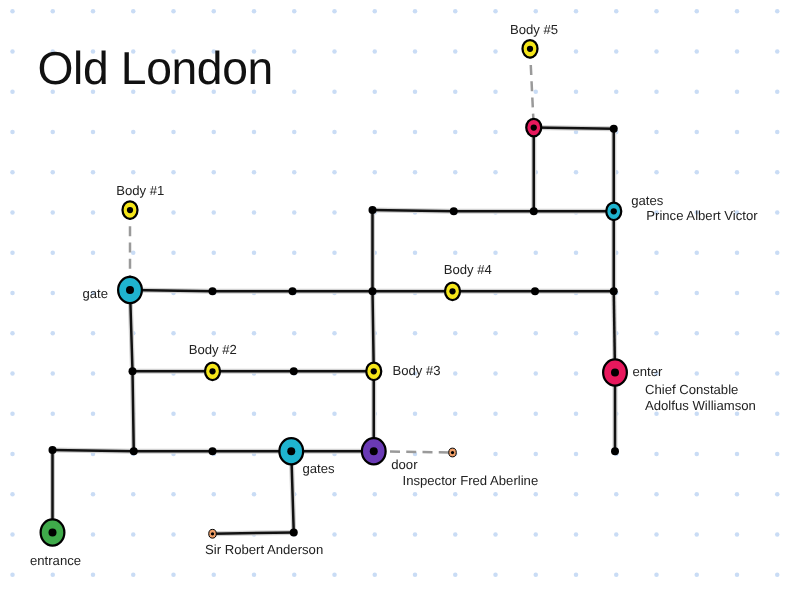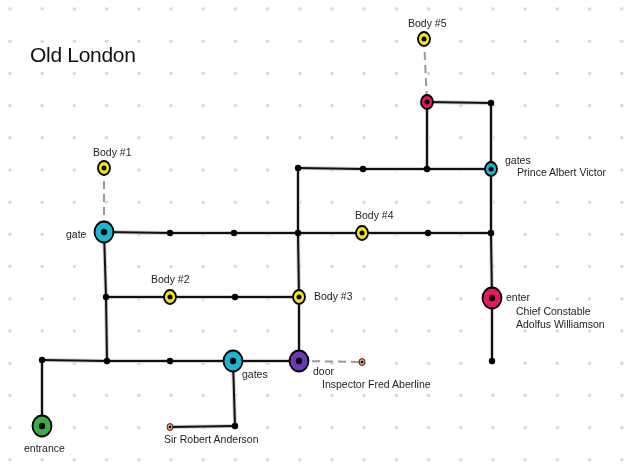--- a/index.html
+++ b/index.html
@@ -1,18 +1,18 @@
 <!DOCTYPE html>
 <html><head>
 <meta charset="utf-8">
 <style>
   html,body{margin:0;padding:0;background:#fff;}
   body{width:633px;height:472px;overflow:hidden;position:relative;font-family:"Liberation Sans","DejaVu Sans",sans-serif;}
   #canvas{position:absolute;left:0;top:0;}
-  .title{position:absolute;left:30px;top:38px;font-size:21px;line-height:34px;color:#111;font-weight:normal;letter-spacing:-0.3px;}
+  .title{position:absolute;left:30px;top:38px;font-size:37px;line-height:34px;color:#111;font-weight:normal;letter-spacing:-0.3px;}
   .lbl{font-size:10.5px;fill:#222;font-family:"Liberation Sans","DejaVu Sans",sans-serif;}
 </style>
 </head>
 <body>
 
 <svg id="canvas" width="633" height="472" xmlns="http://www.w3.org/2000/svg">
   <g id="grid">
       <circle cx="10.0" cy="9.0" r="1.8" fill="#c9dcf5"></circle>
       <circle cx="10.0" cy="41.2" r="1.8" fill="#c9dcf5"></circle>
       <circle cx="10.0" cy="73.4" r="1.8" fill="#c9dcf5"></circle>

